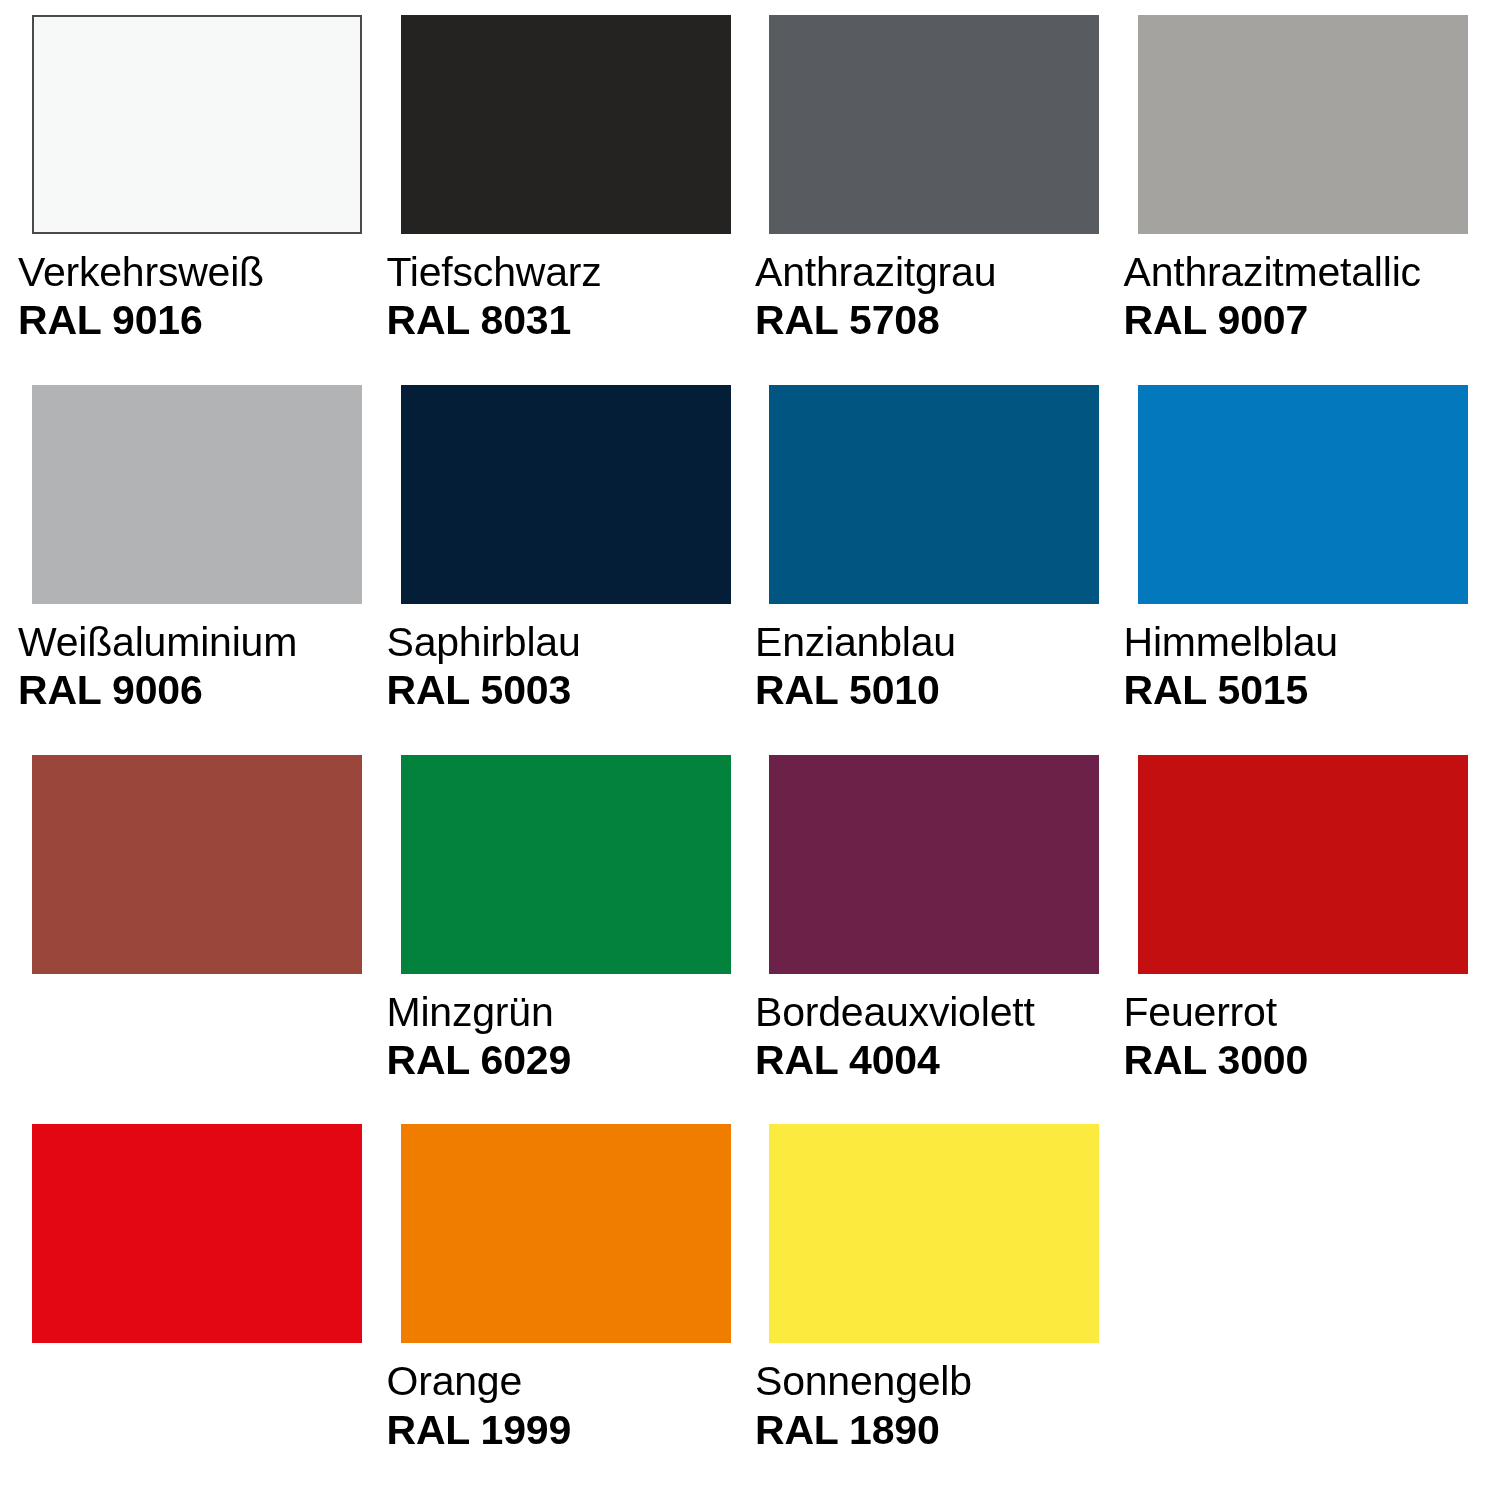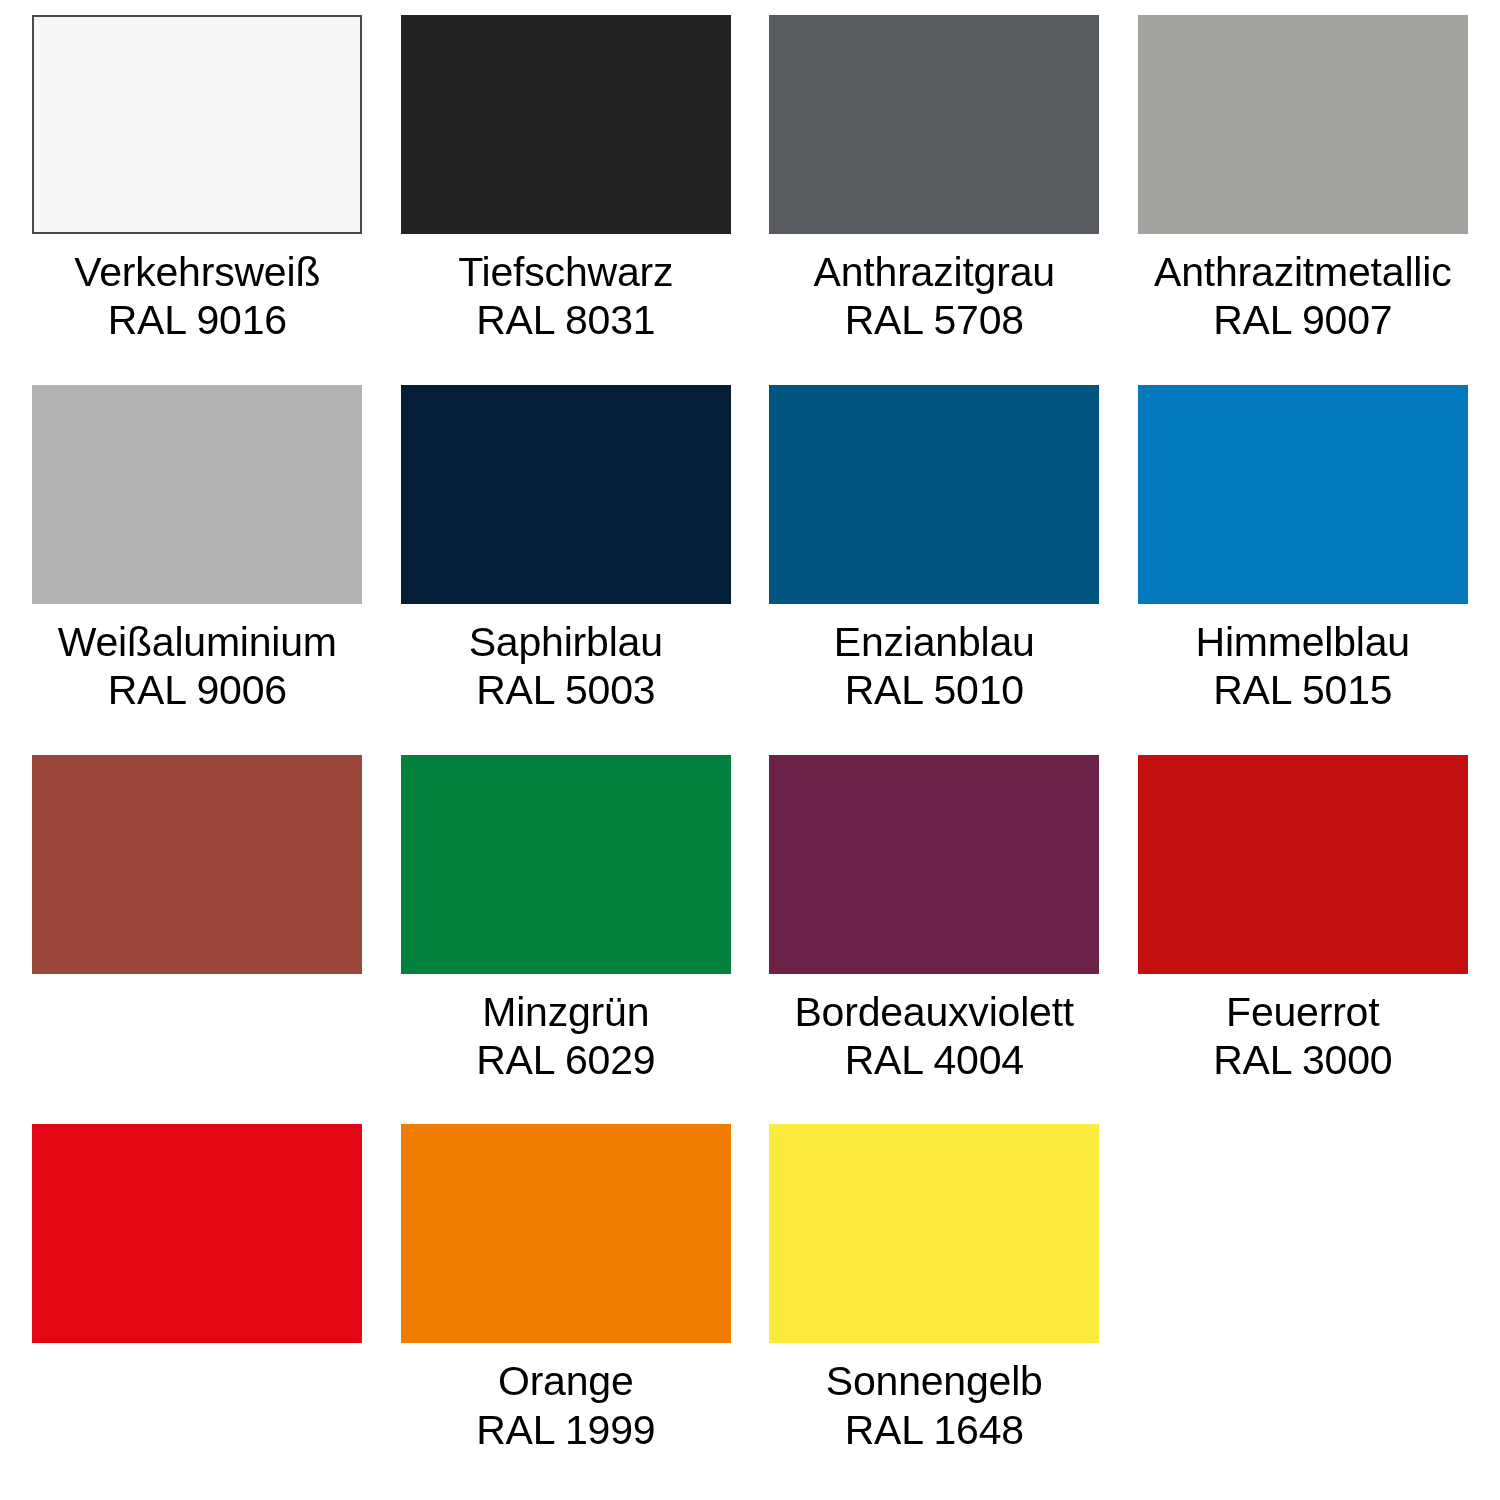--- a/index.html
+++ b/index.html
@@ -37,35 +37,35 @@
     width: 330px;
     height: 219px;
     box-sizing: border-box;
     flex: none;
   }
   .swatch-chip.outlined {
     border: 2px solid #4a4a4a;
   }
   .swatch-caption {
     margin-top: 14px;
-    text-align: center;
     line-height: 1.18;
     width: 100%;
   }
   .swatch-name {
     display: block;
     font-size: 41px;
     letter-spacing: -0.2px;
     white-space: nowrap;
   }
   .swatch-code {
     display: block;
     font-size: 41px;
     letter-spacing: -0.2px;
     white-space: nowrap;
+    font-weight: bold;
   }
 </style>
 </head>
 <body>
 
 <main id="palette-grid">
     <div class="swatch-cell">
       <div class="swatch-chip outlined" style="background-color: rgb(247, 249, 248);"></div>
       <div class="swatch-caption">
         <span class="swatch-name">Verkehrsweiß</span>
@@ -152,16 +152,16 @@
       <div class="swatch-chip" style="background-color: rgb(240, 125, 0);"></div>
       <div class="swatch-caption">
         <span class="swatch-name">Orange</span>
         <span class="swatch-code">RAL 1999</span>
       </div>
     </div>
     <div class="swatch-cell">
       <div class="swatch-chip" style="background-color: rgb(252, 235, 63);"></div>
       <div class="swatch-caption">
         <span class="swatch-name">Sonnengelb</span>
-        <span class="swatch-code">RAL 1648</span>
+        <span class="swatch-code">RAL 1890</span>
       </div>
     </div>
   </main>
 
 </body></html>

